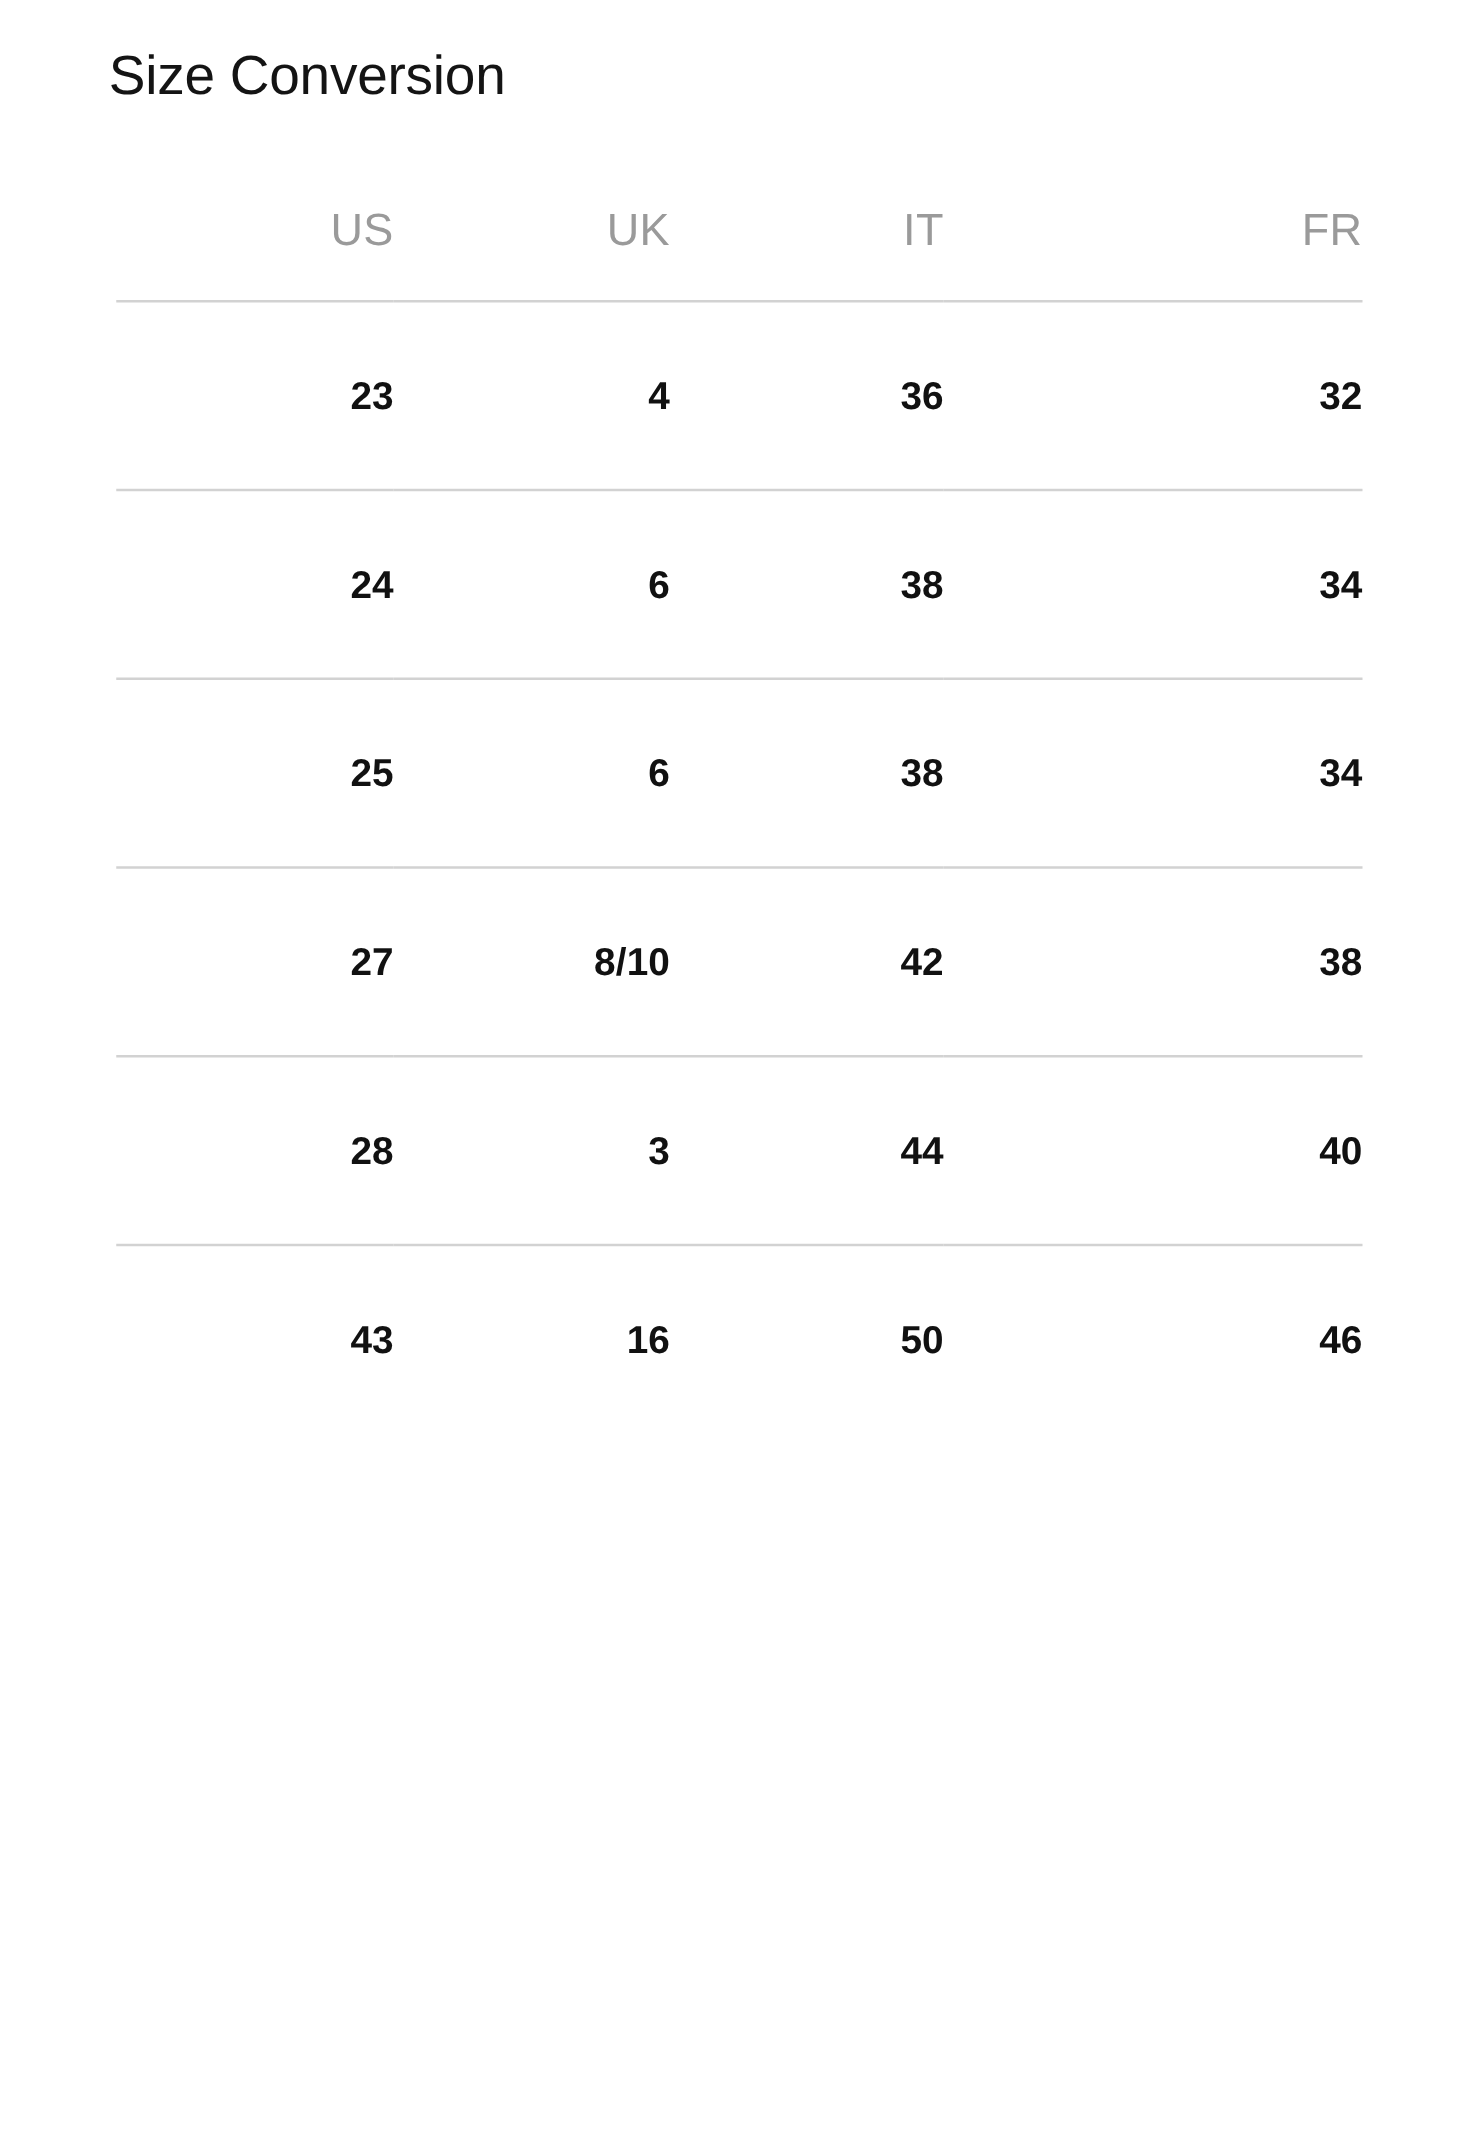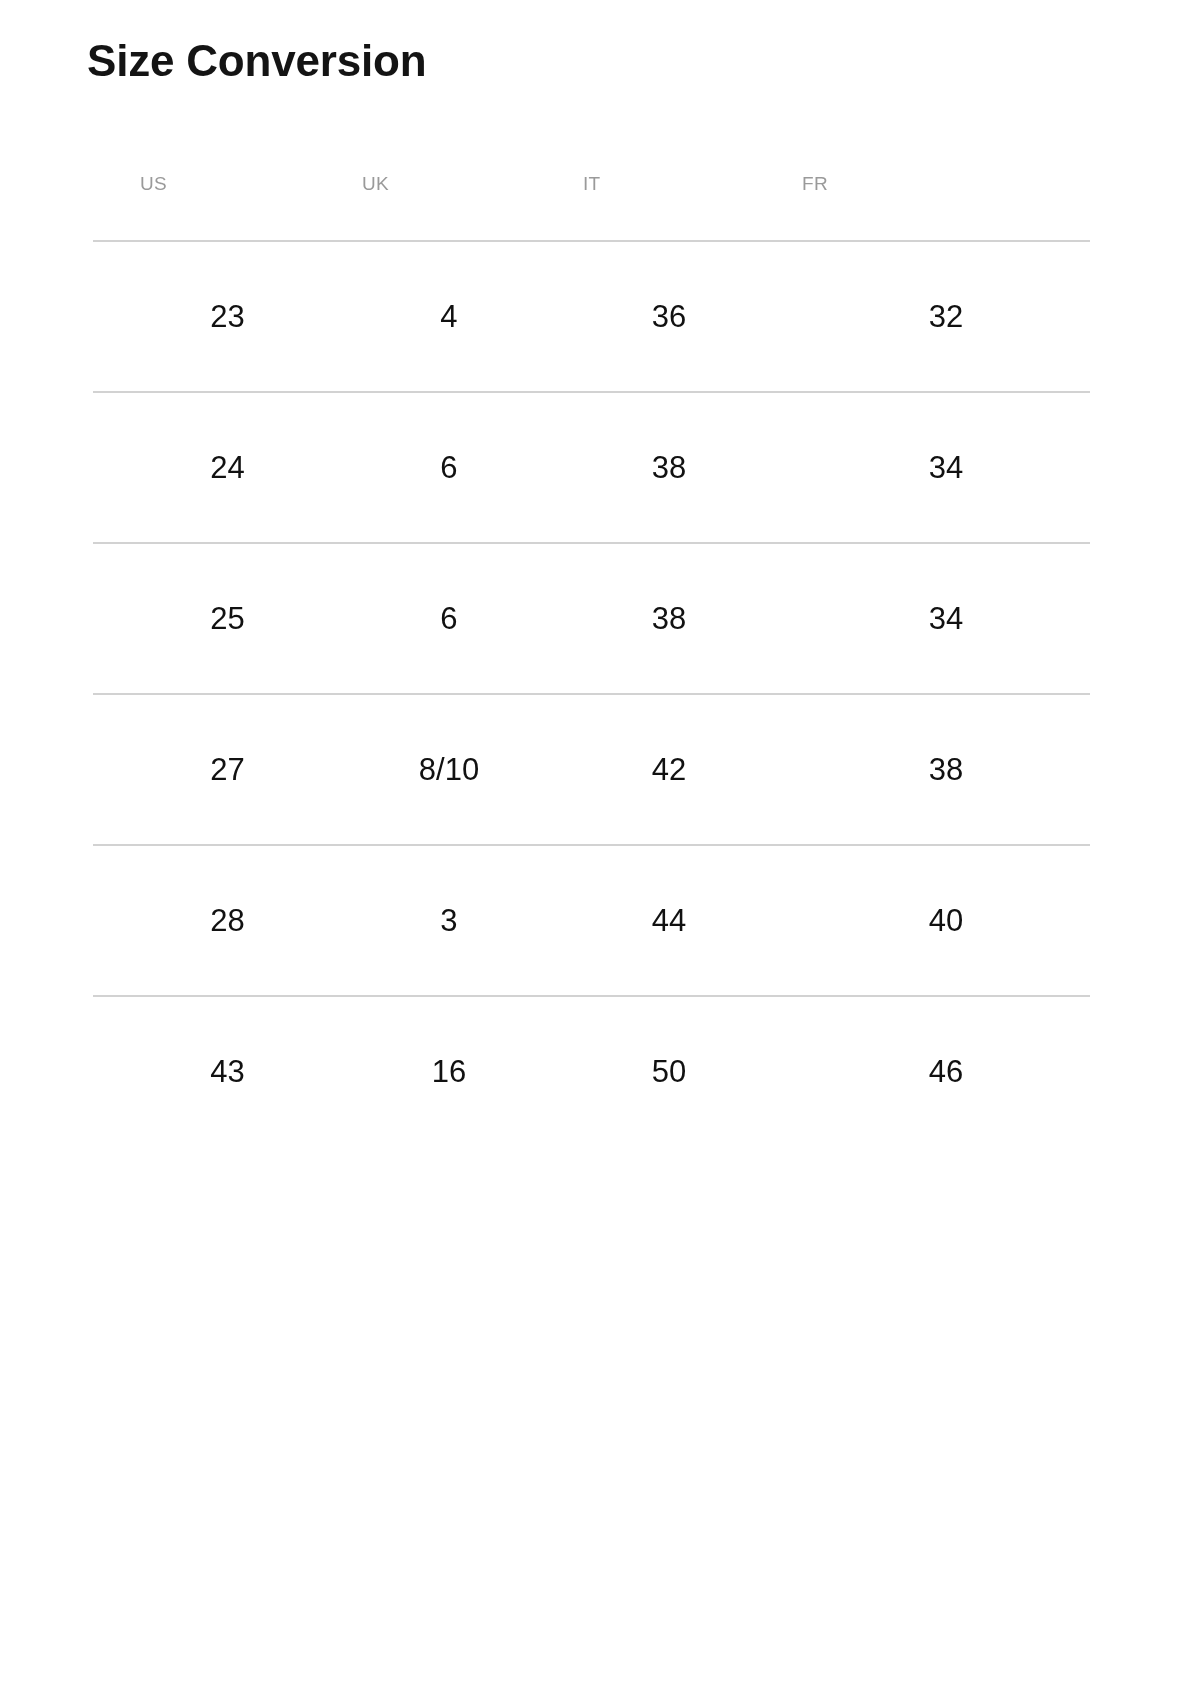--- a/index.html
+++ b/index.html
@@ -23,45 +23,45 @@
     background: #ffffff;
     box-sizing: border-box;
   }
 
   .page-title {
     position: absolute;
     left: 87px;
     top: 2px;
     font-size: 44px;
     line-height: 60px;
-    font-weight: 700;
+    font-weight: 400;
     letter-spacing: -0.2px;
     color: #141414;
     white-space: nowrap;
   }
 
   .size-table {
     position: absolute;
     left: 93px;
     top: 128px;
     width: 997px;
     border-collapse: collapse;
     table-layout: fixed;
   }
 
   .size-table col.c0 { width: 222px; }
   .size-table col.c1 { width: 221px; }
   .size-table col.c2 { width: 219px; }
   .size-table col.c3 { width: 335px; }
 
   .size-table thead th {
-    font-size: 19px;
+    font-size: 36px;
     font-weight: 400;
     color: #9a9a9a;
-    text-align: left;
+    text-align: right;
     padding: 0 0 0 47px;
     height: 112px;
     vertical-align: middle;
     letter-spacing: 0.3px;
     border: 0;
   }
 
   .size-table thead tr {
     border-bottom: 2px solid #d2d2d2;
   }
@@ -69,23 +69,23 @@
   .size-table tbody tr {
     border-bottom: 2px solid #d2d2d2;
   }
 
   .size-table tbody tr:last-child {
     border-bottom: 0;
   }
 
   .size-table tbody td {
     font-size: 31px;
-    font-weight: 400;
+    font-weight: 700;
     color: #111111;
-    text-align: center;
+    text-align: right;
     padding: 0 0 0 47px;
     height: 149px;
     vertical-align: middle;
     letter-spacing: 0.1px;
     border: 0;
   }
 </style>
 </head>
 <body>
 

